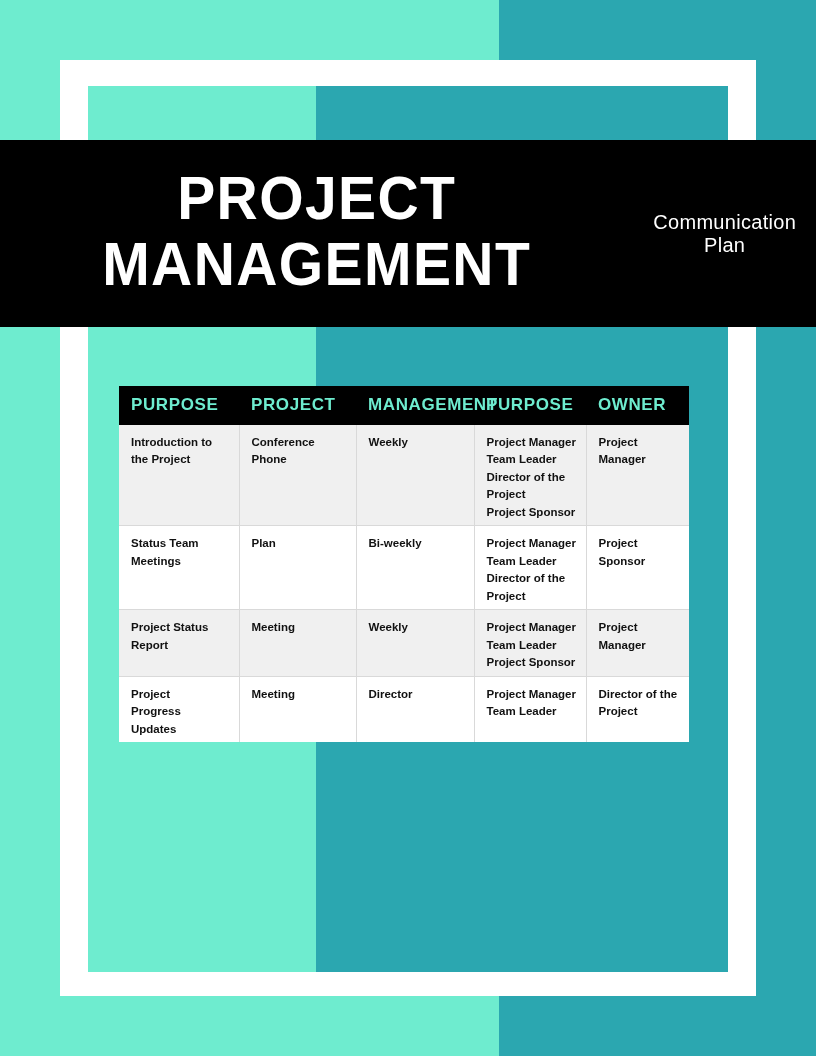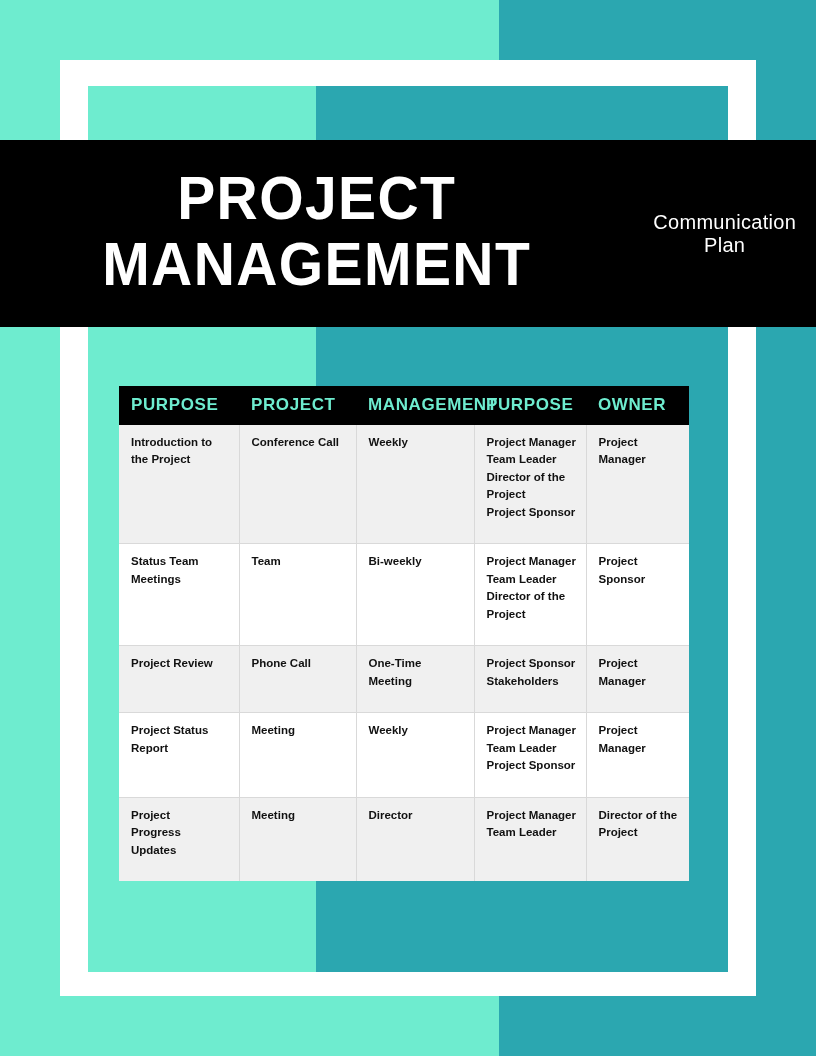--- a/index.html
+++ b/index.html
@@ -115,21 +115,21 @@
     text-align: left;
     padding: 9px 10px 10px 12px;
     vertical-align: middle;
     height: 16px;
   }
   table.plan td {
     font-size: 11.5px;
     font-weight: bold;
     color: #111111;
     line-height: 1.52;
-    padding: 9px 8px 22px 12px;
+    padding: 9px 8px 4px 12px;
     vertical-align: top;
     border-bottom: 1px solid #d9d9d9;
     border-right: 1px solid #d9d9d9;
   }
   table.plan td:last-child {
     border-right: none;
   }
   table.plan tbody tr:last-child td {
     border-bottom: none;
   }
@@ -176,48 +176,39 @@
           <th>PROJECT</th>
           <th>MANAGEMENT</th>
           <th>PURPOSE</th>
           <th>OWNER</th>
         </tr>
       </thead>
       <tbody>
         <tr>
           <td style="white-space:pre-line">Introduction to
 the Project</td>
-          <td style="white-space:pre-line">Conference Call</td>
+          <td style="white-space:pre-line">Conference Phone</td>
           <td style="white-space:pre-line">Weekly</td>
           <td style="white-space:pre-line">Project Manager
 Team Leader
 Director of the
 Project
 Project Sponsor</td>
           <td style="white-space:pre-line">Project Manager</td>
         </tr>
         <tr>
           <td style="white-space:pre-line">Status Team
 Meetings</td>
-          <td style="white-space:pre-line">Team</td>
+          <td style="white-space:pre-line">Plan</td>
           <td style="white-space:pre-line">Bi-weekly</td>
           <td style="white-space:pre-line">Project Manager
 Team Leader
 Director of the
 Project</td>
           <td style="white-space:pre-line">Project Sponsor</td>
-        </tr>
-        <tr>
-          <td style="white-space:pre-line">Project Review</td>
-          <td style="white-space:pre-line">Phone Call</td>
-          <td style="white-space:pre-line">One-Time
-Meeting</td>
-          <td style="white-space:pre-line">Project Sponsor
-Stakeholders</td>
-          <td style="white-space:pre-line">Project Manager</td>
         </tr>
         <tr>
           <td style="white-space:pre-line">Project Status
 Report</td>
           <td style="white-space:pre-line">Meeting</td>
           <td style="white-space:pre-line">Weekly</td>
           <td style="white-space:pre-line">Project Manager
  Team Leader
 Project Sponsor</td>
           <td style="white-space:pre-line">Project Manager</td>

